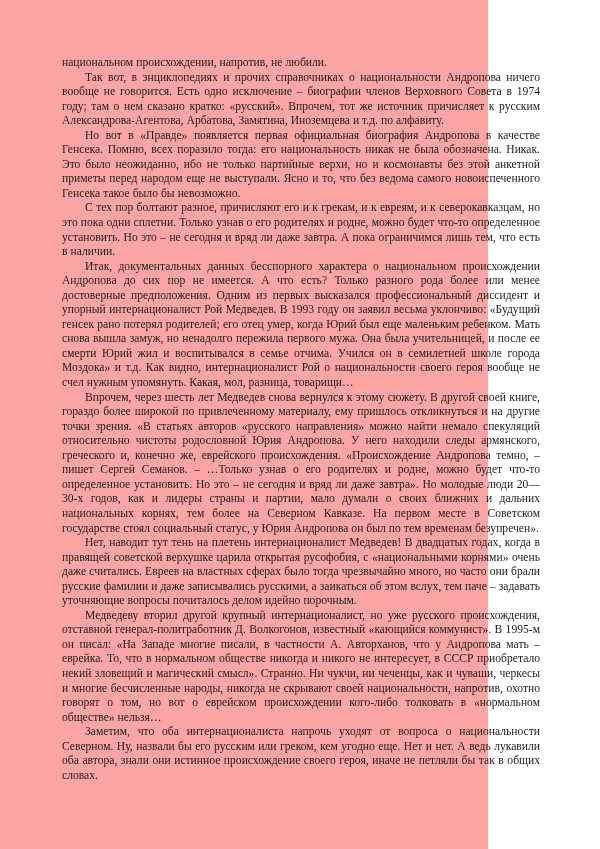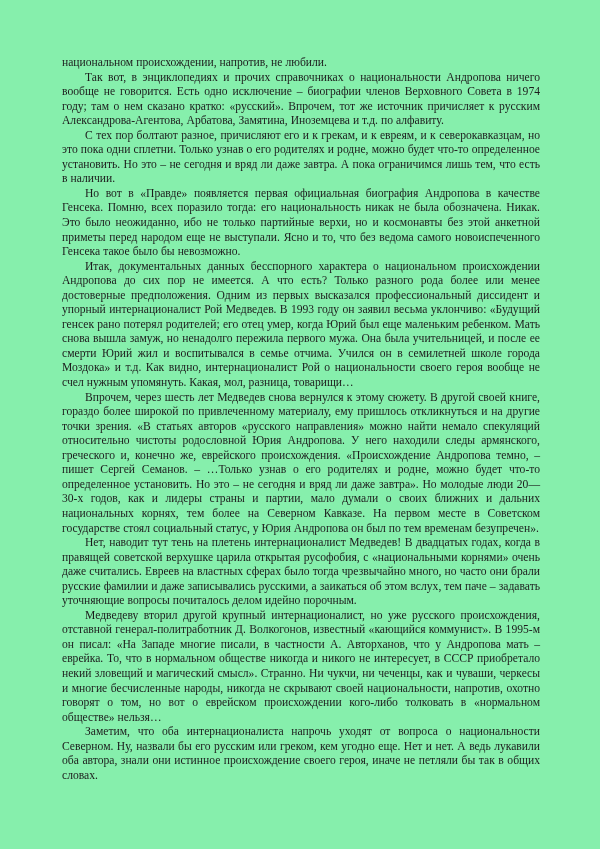--- a/index.html
+++ b/index.html
@@ -9,23 +9,23 @@
   }
   body {
     width: 600px;
     height: 849px;
     overflow: hidden;
     font-family: "Liberation Serif", "DejaVu Serif", serif;
     color: #1a1a1a;
   }
   .page {
     position: relative;
-    width: 600px;
+    width: 488px;
     height: 849px;
-    background: #86efac;
+    background: #fca5a5;
     box-sizing: border-box;
   }
   .text-block {
     position: absolute;
     left: 62px;
     top: 56px;
     width: 478px;
   }
   p.para {
     margin: 0;
@@ -43,21 +43,21 @@
     text-indent: 0;
   }
 </style>
 </head>
 <body>
 
 <div class="page">
   <div class="text-block">
     <p class="para no-indent">национальном происхождении, напротив, не любили.</p>
     <p class="para">Так вот, в энциклопедиях и прочих справочниках о национальности Андропова ничего вообще не говорится. Есть одно исключение – биографии членов Верховного Совета в 1974 году; там о нем сказано кратко: «русский». Впрочем, тот же источник причисляет к русским Александрова-Агентова, Арбатова, Замятина, Иноземцева и т.д. по алфавиту.</p>
+    <p class="para">Но вот в «Правде» появляется первая официальная биография Андропова в качестве Генсека. Помню, всех поразило тогда: его национальность никак не была обозначена. Никак. Это было неожиданно, ибо не только партийные верхи, но и космонавты без этой анкетной приметы перед народом еще не выступали. Ясно и то, что без ведома самого новоиспеченного Генсека такое было бы невозможно.</p>
     <p class="para">С тех пор болтают разное, причисляют его и к грекам, и к евреям, и к северокавказцам, но это пока одни сплетни. Только узнав о его родителях и родне, можно будет что-то определенное установить. Но это – не сегодня и вряд ли даже завтра. А пока ограничимся лишь тем, что есть в наличии.</p>
-    <p class="para">Но вот в «Правде» появляется первая официальная биография Андропова в качестве Генсека. Помню, всех поразило тогда: его национальность никак не была обозначена. Никак. Это было неожиданно, ибо не только партийные верхи, но и космонавты без этой анкетной приметы перед народом еще не выступали. Ясно и то, что без ведома самого новоиспеченного Генсека такое было бы невозможно.</p>
     <p class="para">Итак, документальных данных бесспорного характера о национальном происхождении Андропова до сих пор не имеется. А что есть? Только разного рода более или менее достоверные предположения. Одним из первых высказался профессиональный диссидент и упорный интернационалист Рой Медведев. В 1993 году он заявил весьма уклончиво: «Будущий генсек рано потерял родителей; его отец умер, когда Юрий был еще маленьким ребенком. Мать снова вышла замуж, но ненадолго пережила первого мужа. Она была учительницей, и после ее смерти Юрий жил и воспитывался в семье отчима. Учился он в семилетней школе города Моздока» и т.д. Как видно, интернационалист Рой о национальности своего героя вообще не счел нужным упомянуть. Какая, мол, разница, товарищи…</p>
     <p class="para">Впрочем, через шесть лет Медведев снова вернулся к этому сюжету. В другой своей книге, гораздо более широкой по привлеченному материалу, ему пришлось откликнуться и на другие точки зрения. «В статьях авторов «русского направления» можно найти немало спекуляций относительно чистоты родословной Юрия Андропова. У него находили следы армянского, греческого и, конечно же, еврейского происхождения. «Происхождение Андропова темно, – пишет Сергей Семанов. – …Только узнав о его родителях и родне, можно будет что-то определенное установить. Но это – не сегодня и вряд ли даже завтра». Но молодые люди 20—30-х годов, как и лидеры страны и партии, мало думали о своих ближних и дальних национальных корнях, тем более на Северном Кавказе. На первом месте в Советском государстве стоял социальный статус, у Юрия Андропова он был по тем временам безупречен».</p>
     <p class="para">Нет, наводит тут тень на плетень интернационалист Медведев! В двадцатых годах, когда в правящей советской верхушке царила открытая русофобия, с «национальными корнями» очень даже считались. Евреев на властных сферах было тогда чрезвычайно много, но часто они брали русские фамилии и даже записывались русскими, а заикаться об этом вслух, тем паче – задавать уточняющие вопросы почиталось делом идейно порочным.</p>
     <p class="para">Медведеву вторил другой крупный интернационалист, но уже русского происхождения, отставной генерал-политработник Д. Волкогонов, известный «кающийся коммунист». В 1995-м он писал: «На Западе многие писали, в частности А. Авторханов, что у Андропова мать – еврейка. То, что в нормальном обществе никогда и никого не интересует, в СССР приобретало некий зловещий и магический смысл». Странно. Ни чукчи, ни чеченцы, как и чуваши, черкесы и многие бесчисленные народы, никогда не скрывают своей национальности, напротив, охотно говорят о том, но вот о еврейском происхождении кого-либо толковать в «нормальном обществе» нельзя…</p>
     <p class="para">Заметим, что оба интернационалиста напрочь уходят от вопроса о национальности Северном. Ну, назвали бы его русским или греком, кем угодно еще. Нет и нет. А ведь лукавили оба автора, знали они истинное происхождение своего героя, иначе не петляли бы так в общих словах.</p>
   </div>
 </div>
 
 </body></html>

